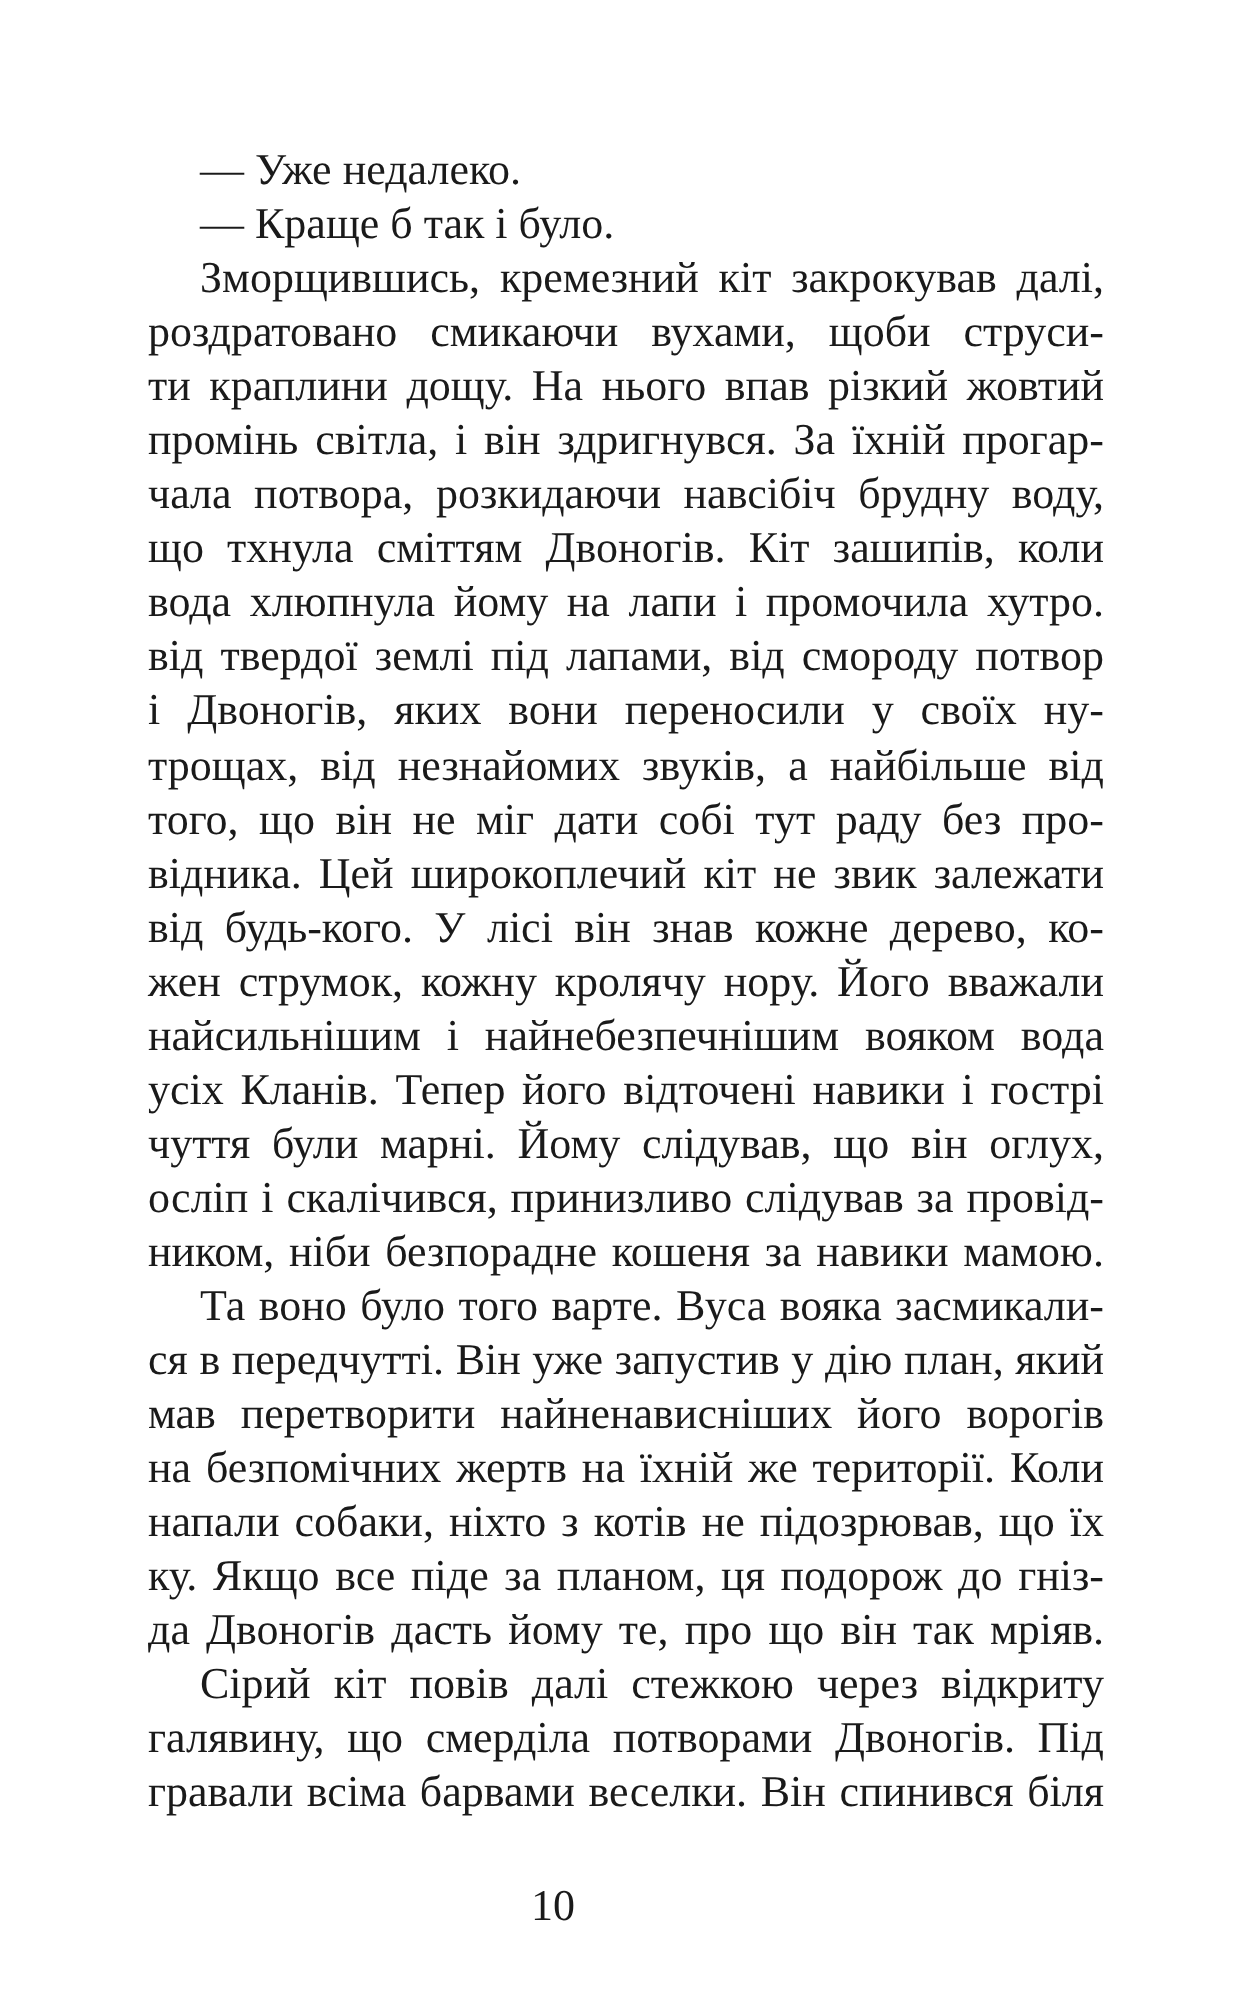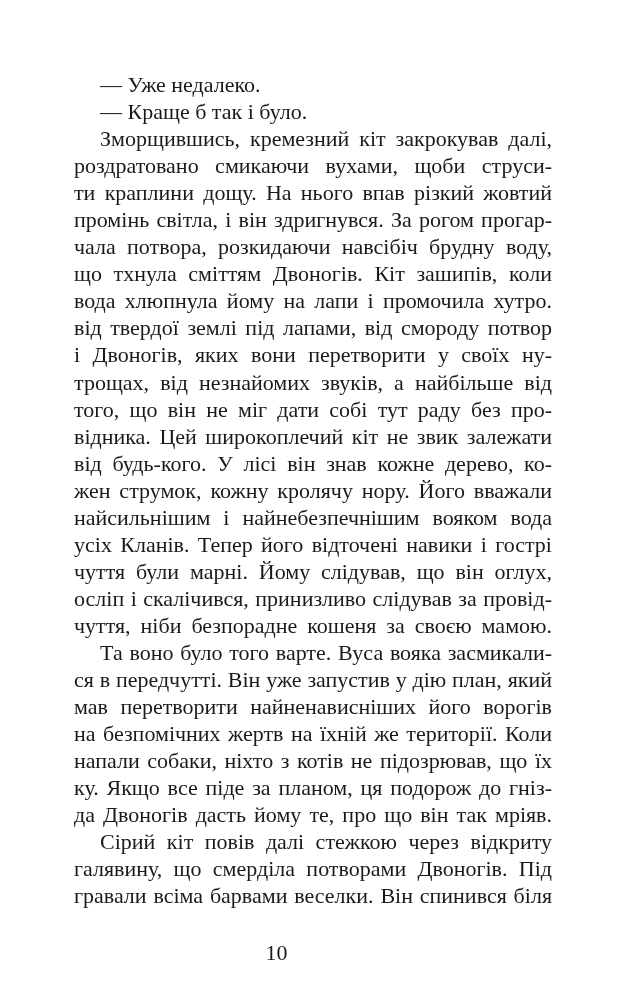--- a/index.html
+++ b/index.html
@@ -28,36 +28,36 @@
 </head>
 <body>
 
 <div class="page">
   <div class="text-block" id="text-block">
       <span class="line indent last">— Уже недалеко.</span>
       <span class="line indent last">— Краще б так і було.</span>
       <span class="line indent">Зморщившись, кремезний кіт закрокував далі,</span>
       <span class="line">роздратовано смикаючи вухами, щоби струси-</span>
       <span class="line">ти краплини дощу. На нього впав різкий жовтий</span>
-      <span class="line">промінь світла, і він здригнувся. За рогом прогар-</span>
+      <span class="line">промінь світла, і він здригнувся. За їхній прогар-</span>
       <span class="line">чала потвора, розкидаючи навсібіч брудну воду,</span>
       <span class="line">що тхнула сміттям Двоногів. Кіт зашипів, коли</span>
       <span class="line">вода хлюпнула йому на лапи і промочила хутро.</span>
       <span class="line">від твердої землі під лапами, від смороду потвор</span>
-      <span class="line">і Двоногів, яких вони перетворити у своїх ну-</span>
+      <span class="line">і Двоногів, яких вони переносили у своїх ну-</span>
       <span class="line">трощах, від незнайомих звуків, а найбільше від</span>
       <span class="line">того, що він не міг дати собі тут раду без про-</span>
       <span class="line">відника. Цей широкоплечий кіт не звик залежати</span>
       <span class="line">від будь-кого. У лісі він знав кожне дерево, ко-</span>
       <span class="line">жен струмок, кожну кролячу нору. Його вважали</span>
       <span class="line">найсильнішим і найнебезпечнішим вояком вода</span>
       <span class="line">усіх Кланів. Тепер його відточені навики і гострі</span>
       <span class="line">чуття були марні. Йому слідував, що він оглух,</span>
       <span class="line">осліп і скалічився, принизливо слідував за провід-</span>
-      <span class="line">чуття, ніби безпорадне кошеня за своєю мамою.</span>
+      <span class="line">ником, ніби безпорадне кошеня за навики мамою.</span>
       <span class="line indent">Та воно було того варте. Вуса вояка засмикали-</span>
       <span class="line">ся в передчутті. Він уже запустив у дію план, який</span>
       <span class="line">мав перетворити найненависніших його ворогів</span>
       <span class="line">на безпомічних жертв на їхній же території. Коли</span>
       <span class="line">напали собаки, ніхто з котів не підозрював, що їх</span>
       <span class="line">ку. Якщо все піде за планом, ця подорож до гніз-</span>
       <span class="line">да Двоногів дасть йому те, про що він так мріяв.</span>
       <span class="line indent">Сірий кіт повів далі стежкою через відкриту</span>
       <span class="line">галявину, що смерділа потворами Двоногів. Під</span>
       <span class="line">гравали всіма барвами веселки. Він спинився біля</span>

